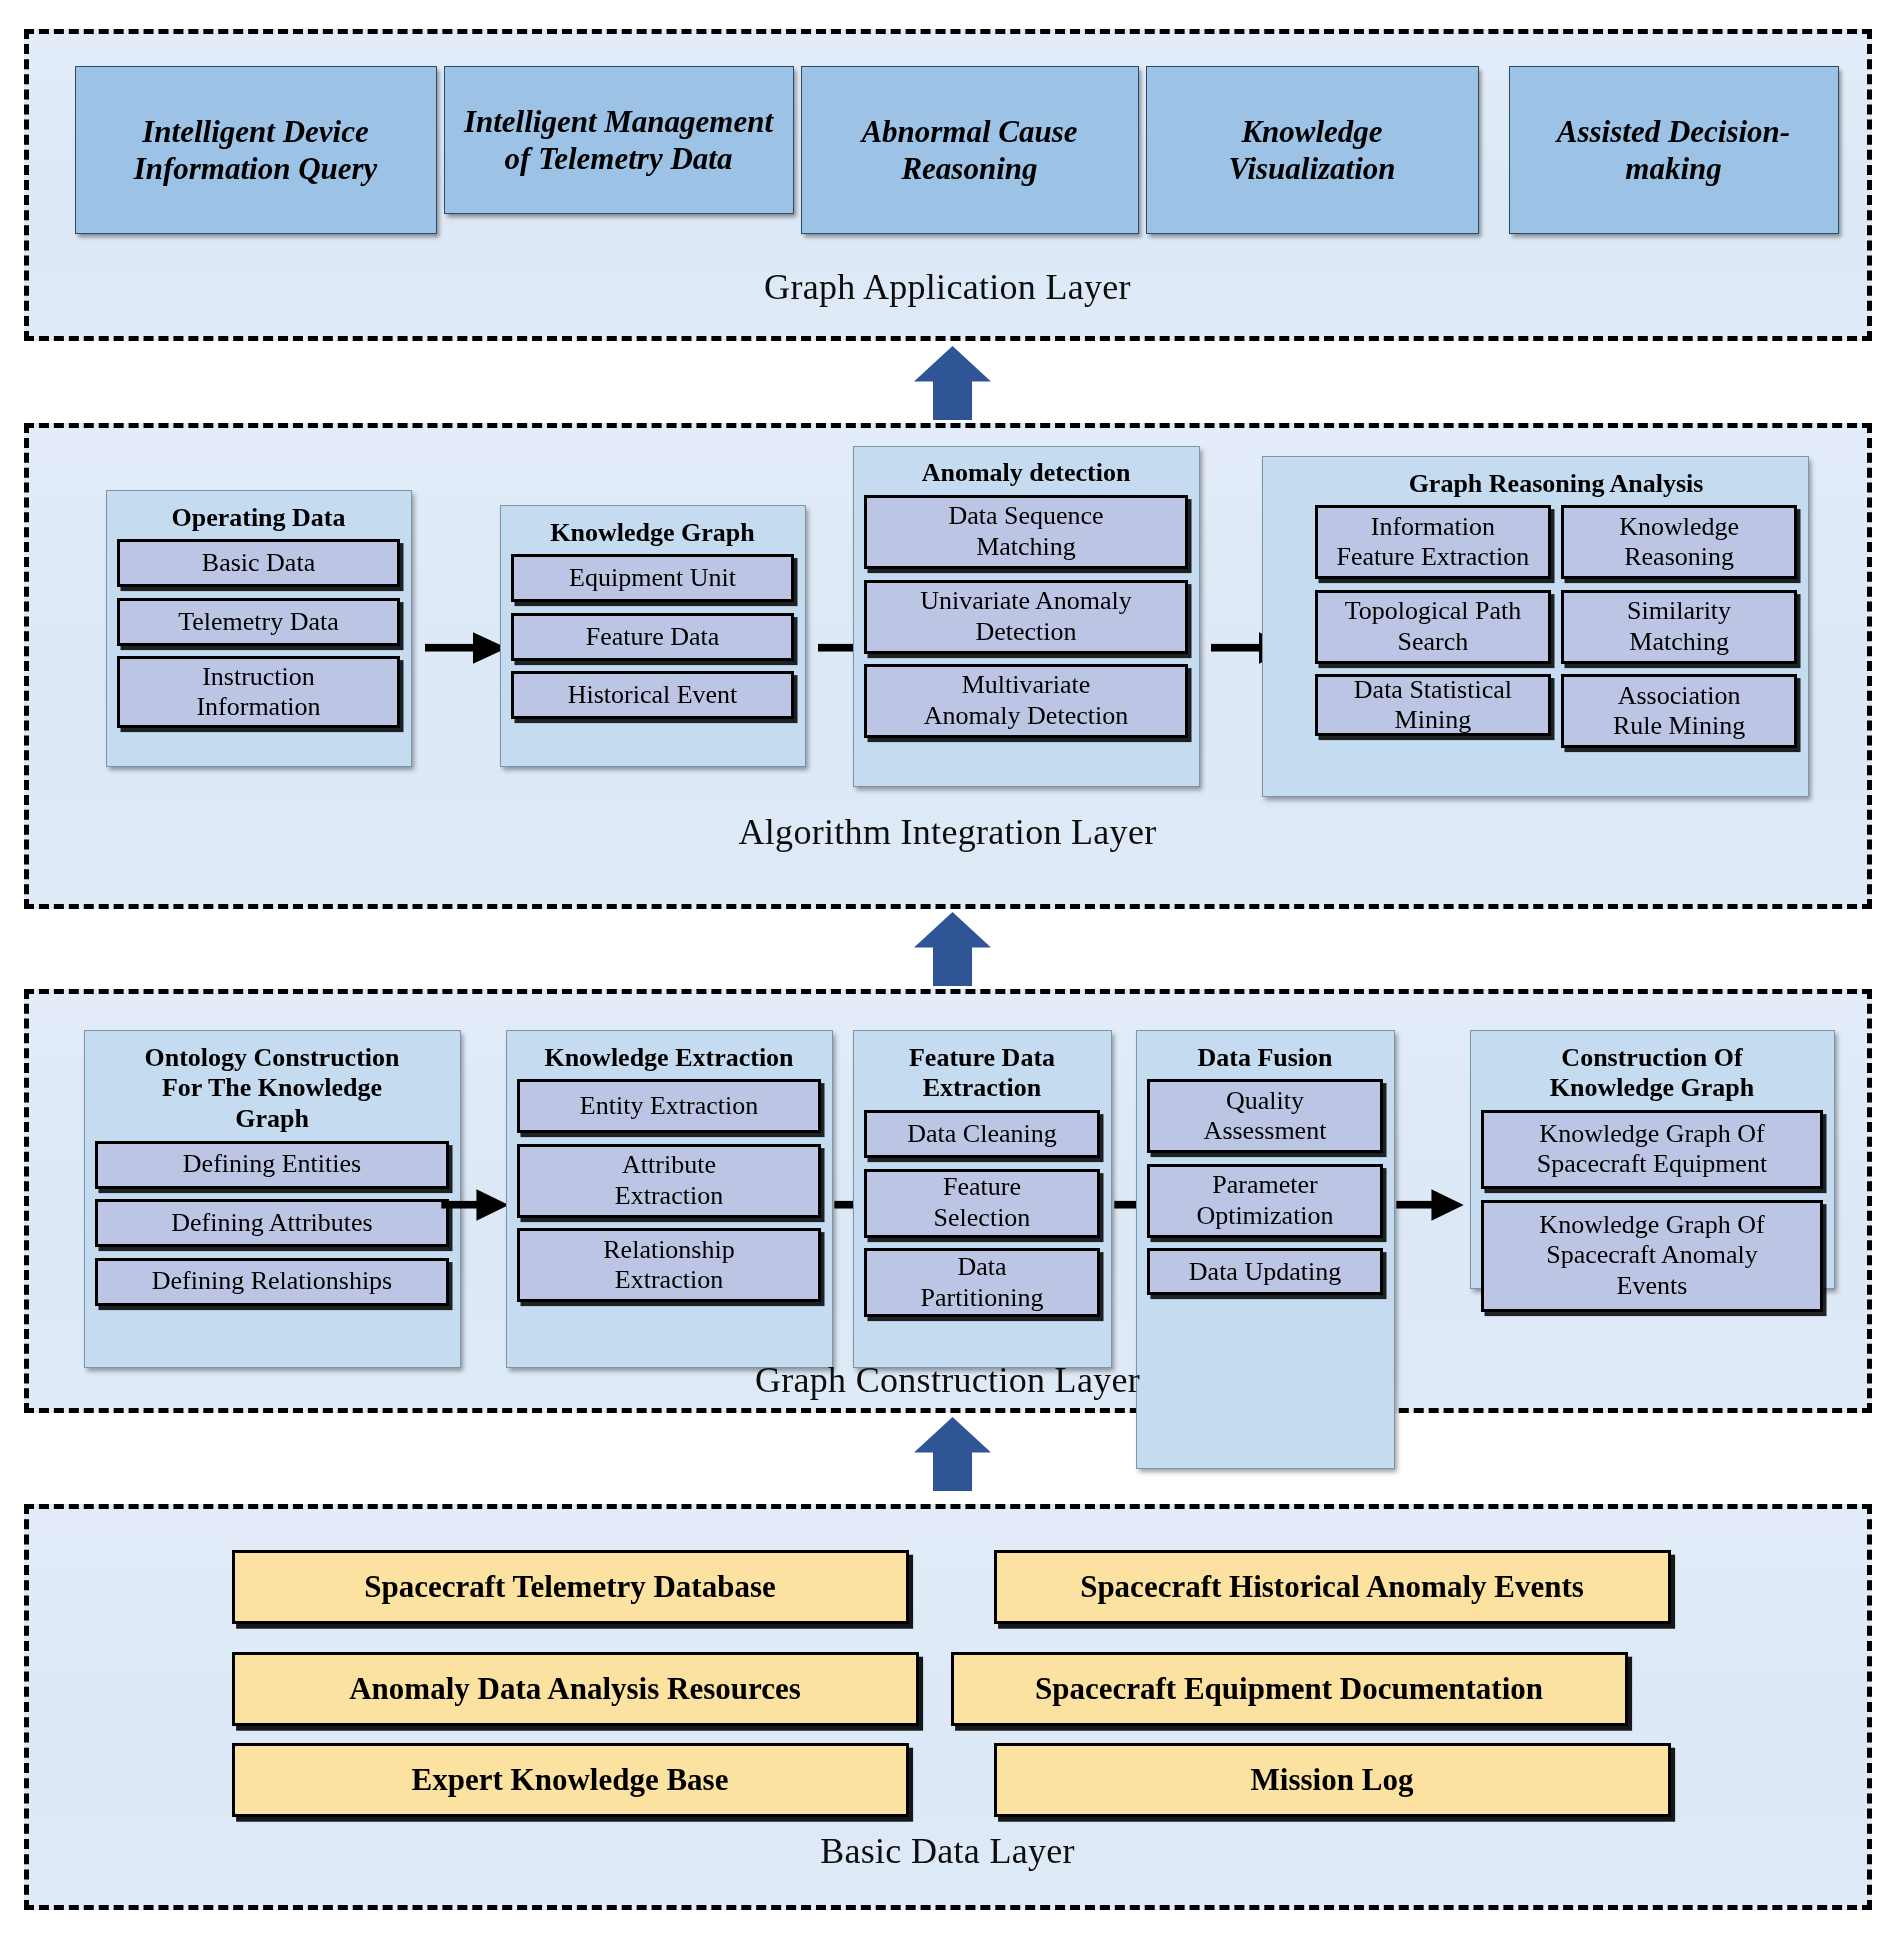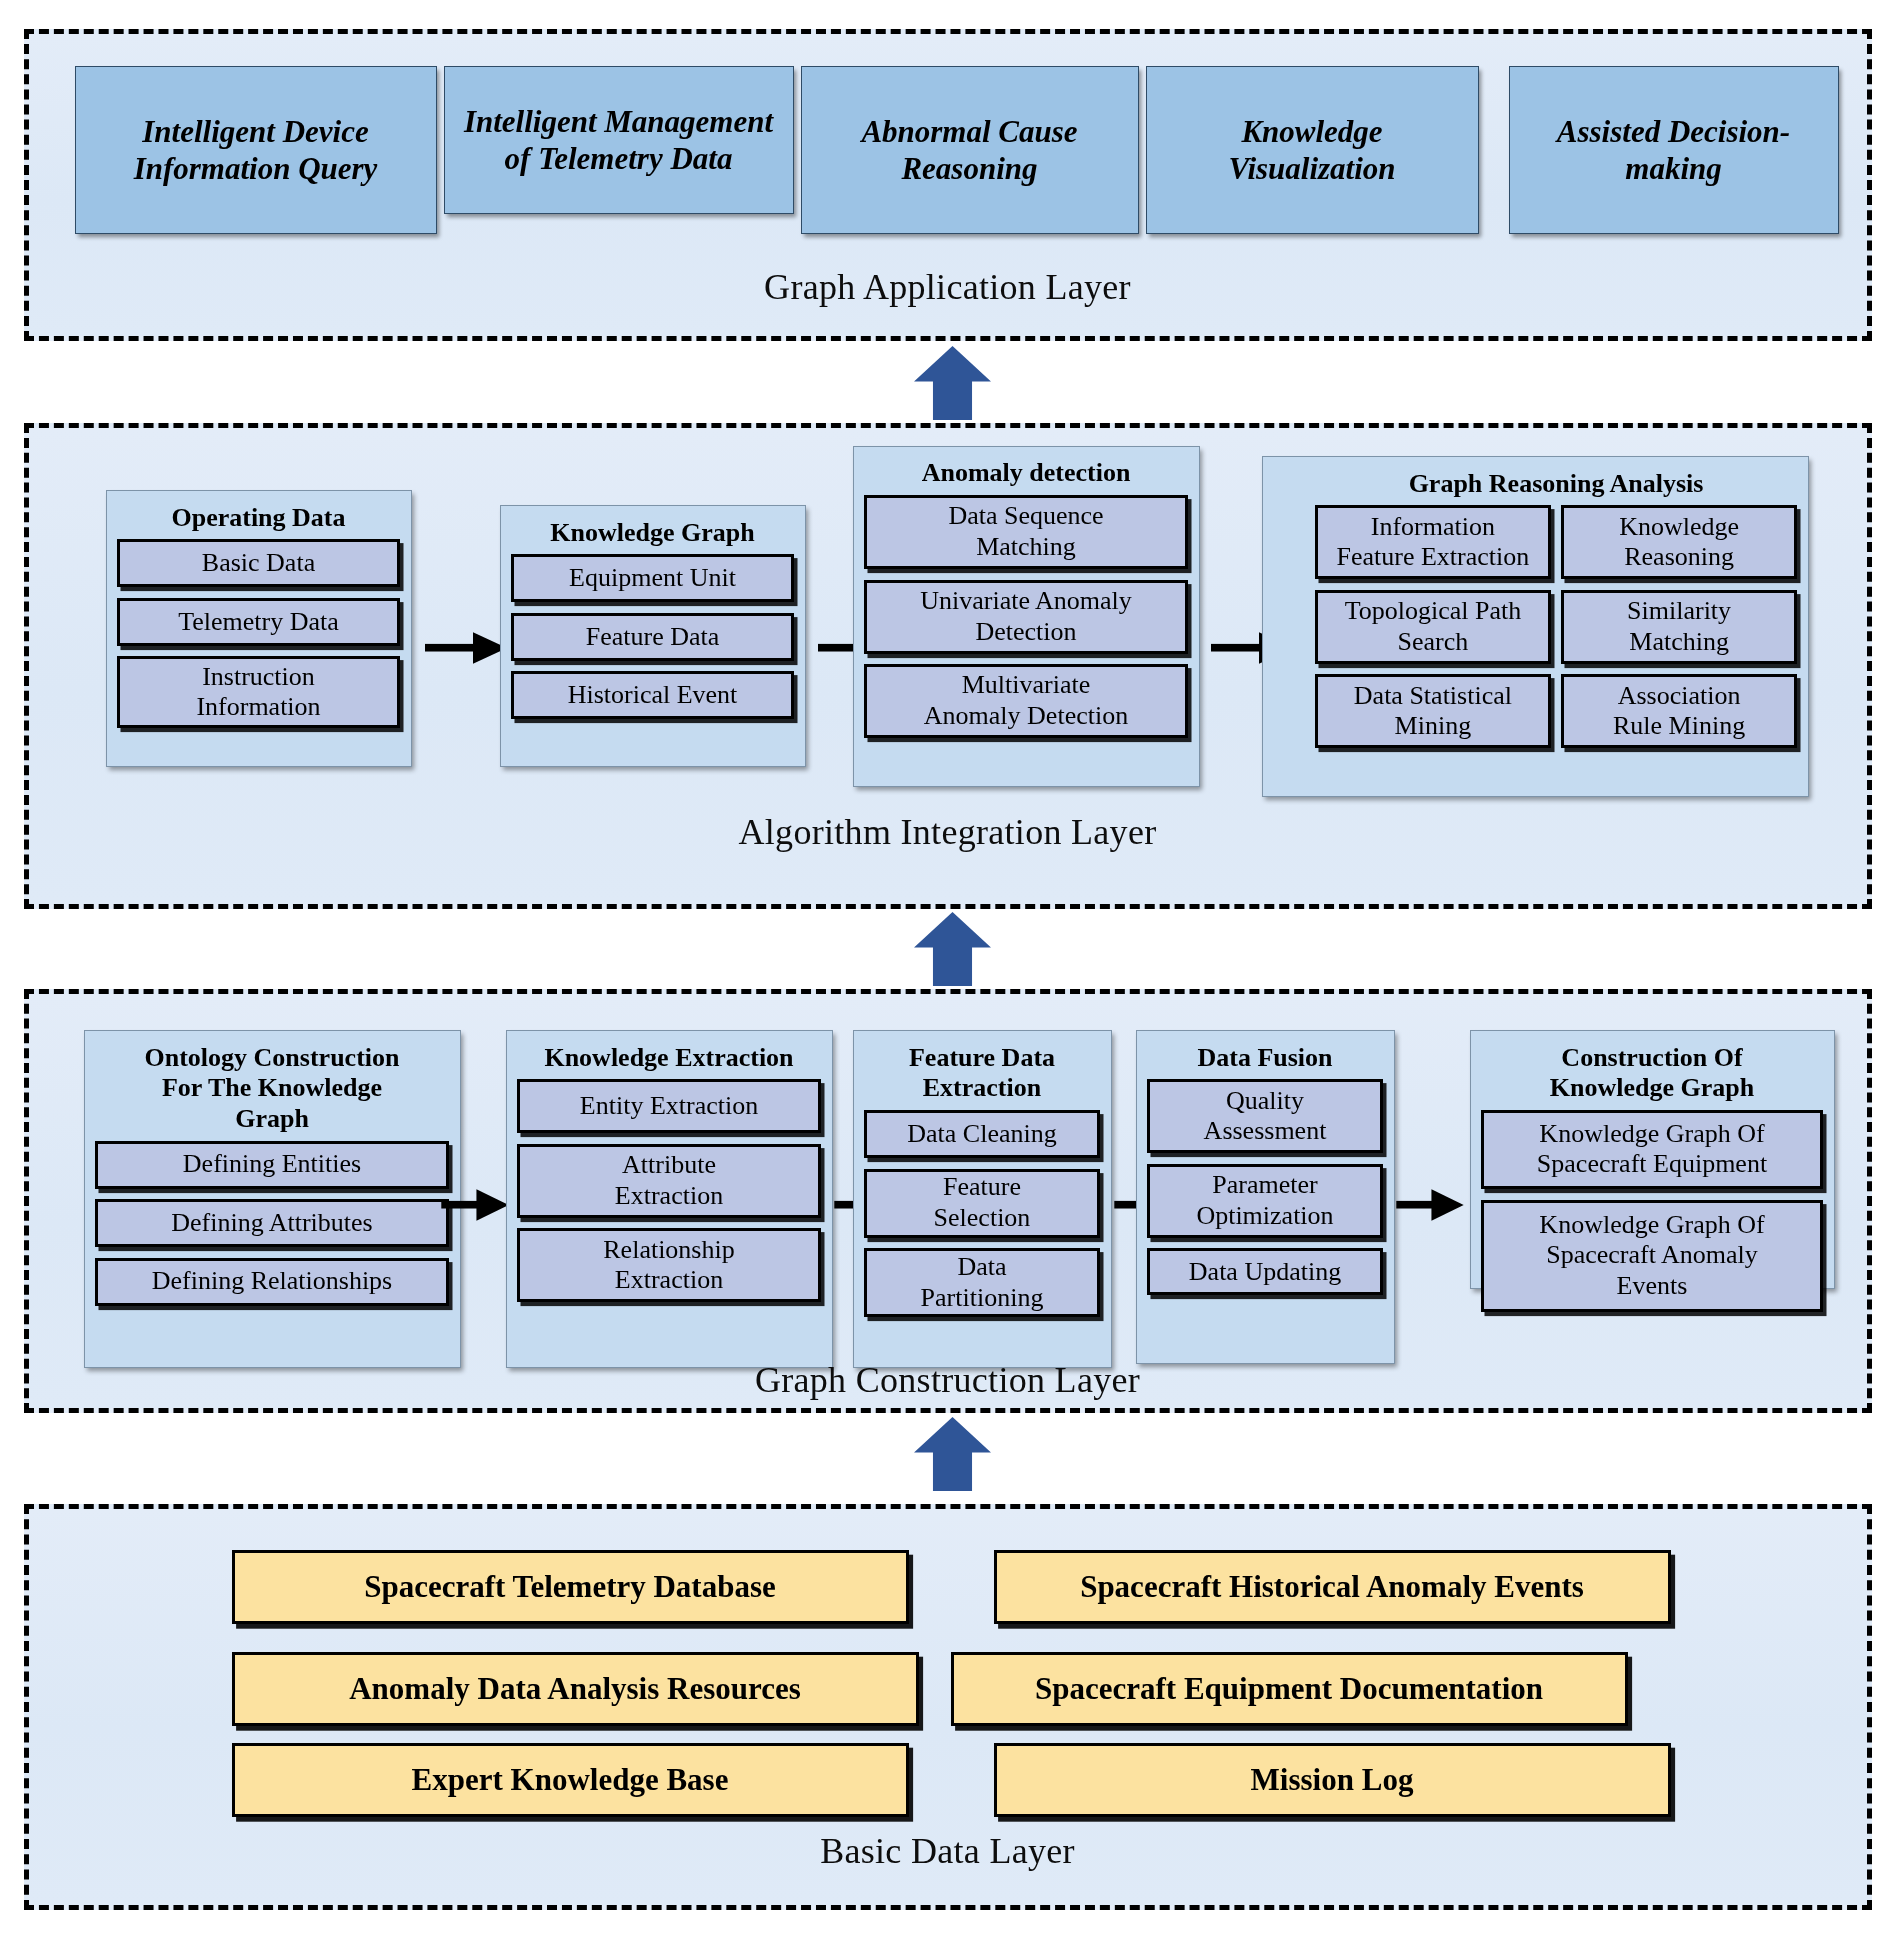--- a/index.html
+++ b/index.html
@@ -212,21 +212,21 @@
       <div class="group-title">Graph Reasoning Analysis</div>
       <div class="group-items grid2">
         <div class="item" style="height:74px;">Information
 Feature Extraction</div>
         <div class="item" style="height:74px;">Knowledge
 Reasoning</div>
         <div class="item" style="height:74px;">Topological Path
 Search</div>
         <div class="item" style="height:74px;">Similarity
 Matching</div>
-        <div class="item" style="height:74px;">Data Statistical
+        <div class="item" style="height:62px;">Data Statistical
 Mining</div>
         <div class="item" style="height:74px;">Association
 Rule Mining</div>
       </div>
     </div>
 
     <div class="layer-caption" style="top:383px;">Algorithm Integration Layer</div>
   </div>
 
   <div class="v-arrow" style="left:914px; top:912px; width:77px; height:74px;">
@@ -291,21 +291,21 @@
 
     <div class="h-arrow" style="left:1085px; top:194px; width:68px; height:34px;">
       <svg viewBox="0 0 115 58" width="68" height="34">
           <g fill="#000">
         <rect x="0" y="22" width="70" height="13"></rect>
         <polygon points="60,2 115,29 60,56"></polygon>
       </g>
         </svg>
     </div>
 
-    <div class="group" style="left:1107px; top:36px; width:259px; height:334px;">
+    <div class="group" style="left:1107px; top:36px; width:259px; height:439px;">
       <div class="group-title">Data Fusion</div>
       <div class="group-items">
         <div class="item" style="height:74px;">Quality
 Assessment</div>
         <div class="item" style="height:74px;">Parameter
 Optimization</div>
         <div class="item" style="height:47px;">Data Updating</div>
       </div>
     </div>
 

